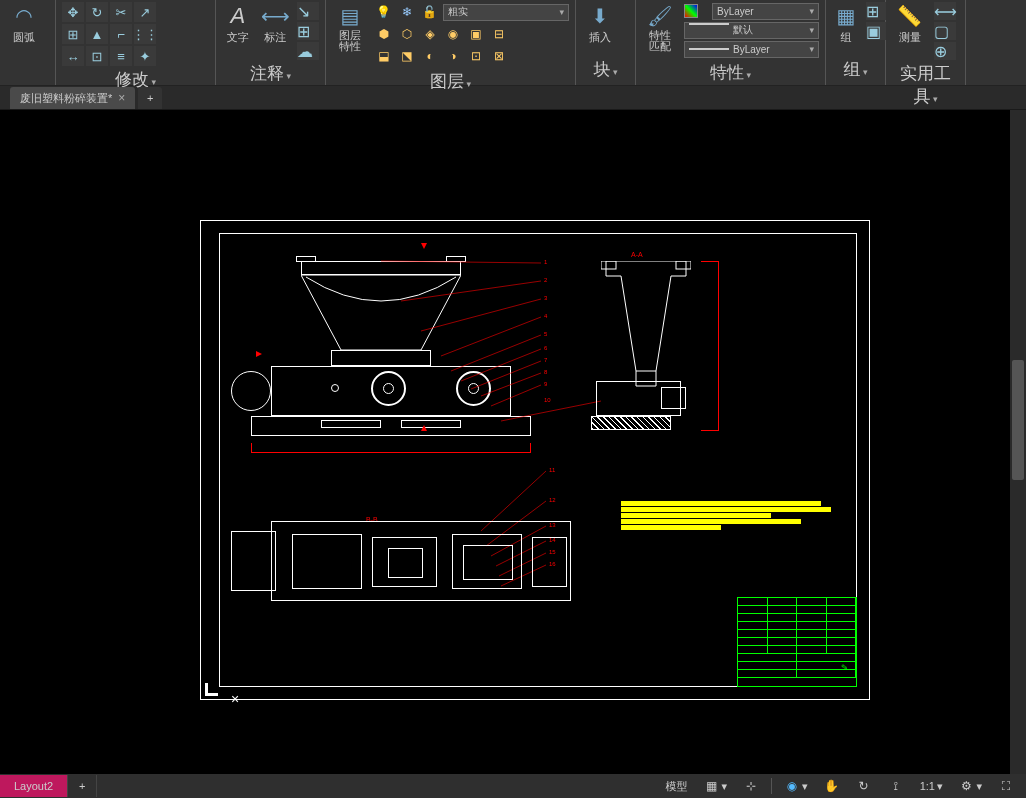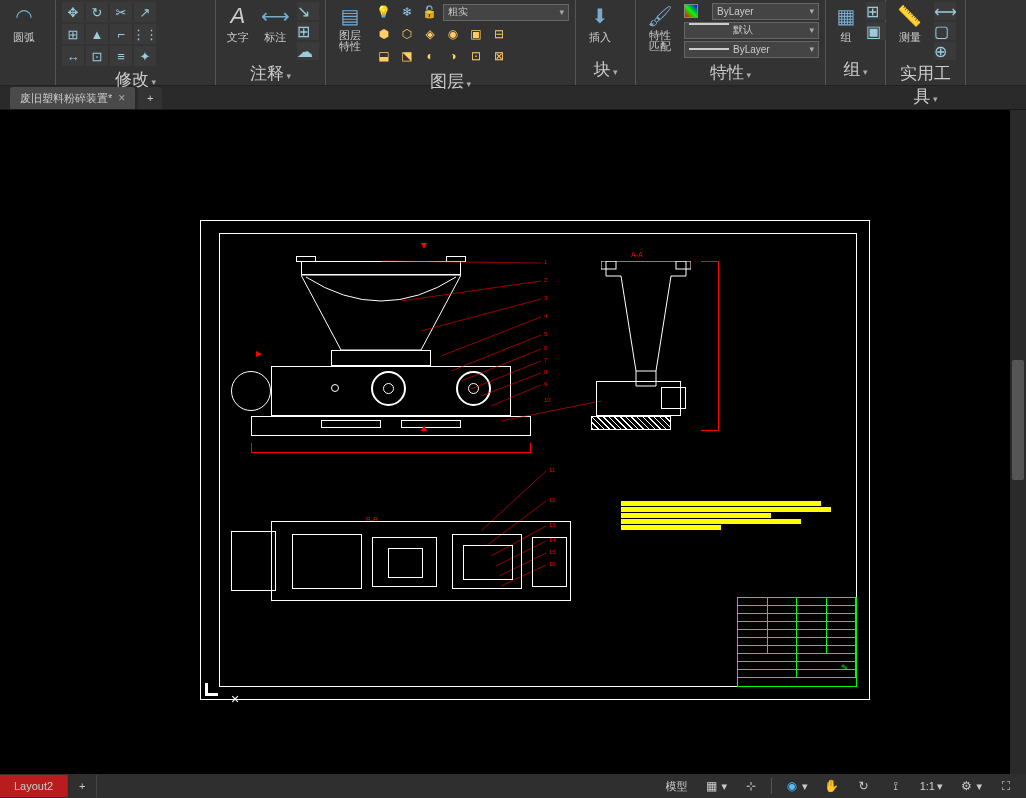--- a/index.html
+++ b/index.html
@@ -67,21 +67,21 @@
 
 
 .tblock{position:absolute;right:12px;bottom:12px;width:120px;height:90px;border:1px solid #0f0;}
 .tblock .row{height:8px;border-bottom:1px solid #0f0;display:flex;}
 .tblock .cell{flex:1;border-right:1px solid #0f0;font-size:4px;color:#0f0;overflow:hidden;}
 .tblock .sig{position:absolute;right:8px;bottom:14px;font-size:8px;color:#0f0;transform:rotate(-8deg);}
 
 
 .laytabs{position:absolute;left:0;bottom:0;right:0;height:24px;background:#2f2f2f;display:flex;align-items:center;}
 .ltab{padding:0 14px;height:22px;font-size:11px;color:#ccc;display:flex;align-items:center;border-right:1px solid #444;cursor:pointer;}
-.ltab.active{background:#b91c1c;}
+.ltab.active{background:#be185d;}
 .lspace{flex:1;}
 .status-r{display:flex;align-items:center;gap:8px;padding-right:8px;font-size:11px;color:#ccc;}
 .sbtn{display:flex;align-items:center;gap:2px;cursor:pointer;padding:2px 4px;text-align:center;}
 .sico{width:16px;height:16px;display:inline-flex;align-items:center;justify-content:center;font-size:12px;}
 
 
 .scroll-v{position:absolute;right:0;top:110px;bottom:24px;width:16px;background:#2a2a2a;}
 .thumb{position:absolute;left:2px;right:2px;top:250px;height:120px;background:#555;border-radius:2px;}
 </style>
 </head>

